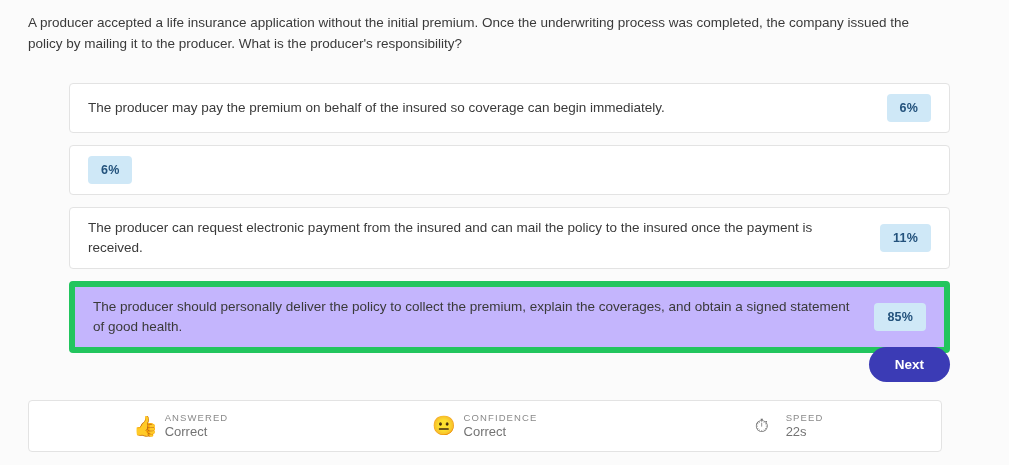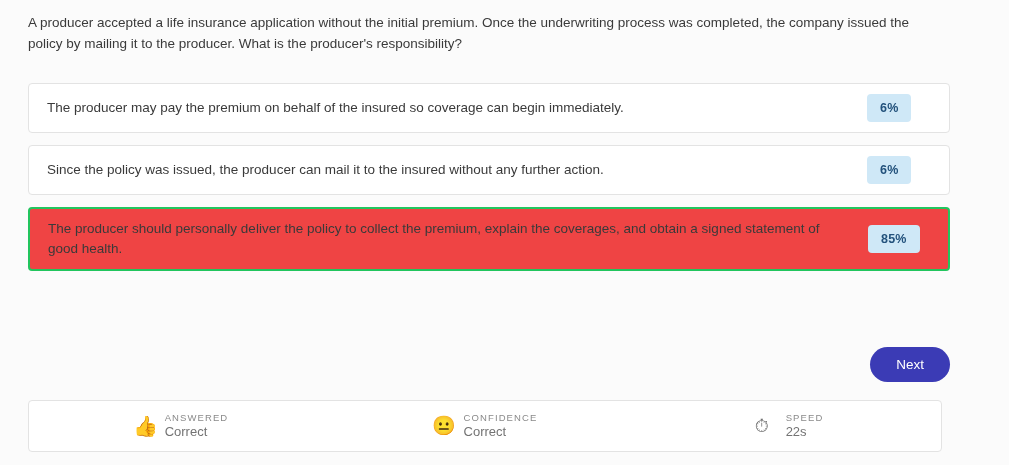--- a/index.html
+++ b/index.html
@@ -37,24 +37,25 @@
   .answer {
     position: relative;
     background: #ffffff;
     border: 1px solid #e3e3e3;
     border-radius: 4px;
     margin-bottom: 12px;
     min-height: 48px;
     display: flex;
     align-items: center;
     padding: 10px 18px;
+    margin-left: 41px;
   }
   .answer.correct {
-    background: #ef4444;
-    border: 2px solid #22c55e;
+    background: #c4b5fd;
+    border: 6px solid #22c55e;
   }
   .answer-text {
     flex: 1 1 auto;
     font-size: 13.5px;
     line-height: 20px;
     color: #3a3a3a;
     padding-right: 20px;
     max-width: 820px;
   }
   .pct {
@@ -80,21 +81,21 @@
     width: 922px;
     display: flex;
     justify-content: flex-end;
   }
   .next-btn {
     background: #3b3bb5;
     color: #ffffff;
     border: none;
     border-radius: 18px;
     font-size: 13.5px;
-    font-weight: normal;
+    font-weight: bold;
     padding: 10px 26px;
     cursor: pointer;
     font-family: "Liberation Sans", sans-serif;
   }
   .stats {
     position: absolute;
     left: 28px;
     top: 400px;
     width: 914px;
     height: 52px;
@@ -146,24 +147,27 @@
   <div class="question">A producer accepted a life insurance application without the initial premium. Once the underwriting process was completed, the company issued the policy by mailing it to the producer. What is the producer's responsibility?</div>
 
   <div class="answers">
 
     <div class="answer">
       <div class="answer-text">The producer may pay the premium on behalf of the insured so coverage can begin immediately.</div>
       <div class="pct">6%</div>
     </div>
 
     <div class="answer">
-      <div class="answer-text">Since the policy was issued, the producer can mail it to the insured without any further action.</div>
       <div class="pct">6%</div>
     </div>
 
+    <div class="answer">
+      <div class="answer-text">The producer can request electronic payment from the insured and can mail the policy to the insured once the payment is received.</div>
+      <div class="pct">11%</div>
+    </div>
 
     <div class="answer correct">
       <div class="answer-text">The producer should personally deliver the policy to collect the premium, explain the coverages, and obtain a signed statement of good health.</div>
       <div class="pct">85%</div>
     </div>
 
   </div>
 
   <div class="next-row">
     <button class="next-btn">Next</button>

